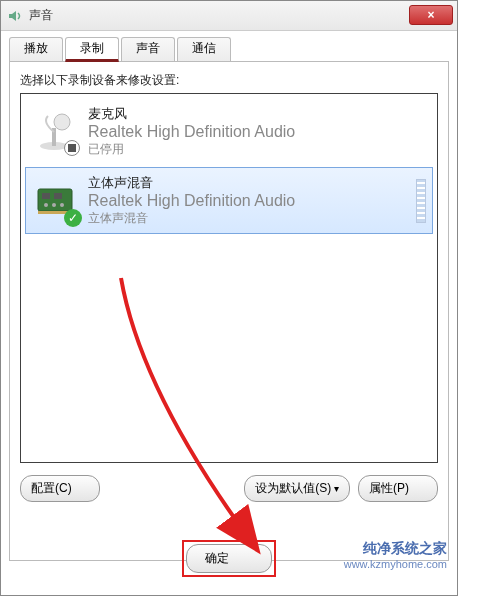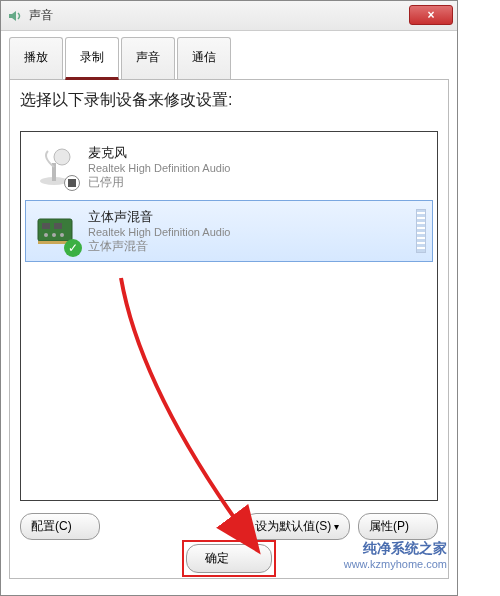--- a/index.html
+++ b/index.html
@@ -7,33 +7,33 @@
 
 .window { width: 458px; height: 596px; border: 1px solid #888; position: relative; background: #fff; }
 
 .titlebar { height: 30px; background: linear-gradient(#f5f5f5, #e8e8e8); border-bottom: 1px solid #ccc; display: flex; align-items: center; padding: 0 6px; position: relative; }
 .titlebar .icon-slot { width: 16px; height: 16px; margin-right: 6px; display:flex; align-items:center; justify-content:center;}
 .titlebar .title { font-size: 12px; color: #333; }
 .titlebar .close { position: absolute; right: 4px; top: 4px; width: 44px; height: 20px; background: linear-gradient(#e07070, #c83030); border: 1px solid #a02020; border-radius: 3px; display: flex; align-items: center; justify-content: center; color: #fff; font-size: 12px; cursor: pointer; }
 .titlebar .close span { font-weight: bold; }
 
 .tabs { display: flex; padding: 6px 8px 0 8px; background: #fff; }
-.tab { padding: 11px 14px; border: 1px solid #bbb; border-bottom: none; margin-right: 2px; background: linear-gradient(#f8f8f8,#ececec); font-size: 12px; cursor: pointer; border-radius: 3px 3px 0 0; }
+.tab { padding: 2px 14px; border: 1px solid #bbb; border-bottom: none; margin-right: 2px; background: linear-gradient(#f8f8f8,#ececec); font-size: 12px; cursor: pointer; border-radius: 3px 3px 0 0; }
 .tab.active { background: #fff; border-bottom: 3px solid #7f1d1d; position: relative; z-index: 2; }
 .tab-content-border { border: 1px solid #bbb; margin: 0 8px 8px 8px; padding: 10px; position: relative; top: -1px; background: #fff; height: 500px;}
 
-.instruction { font-size: 16px; color: #222; margin-bottom: 20px; }
+.instruction { font-size: 12px; color: #222; margin-bottom: 4px; }
 
 .device-list { border: 1px solid #404040; height: 370px; padding: 4px; overflow-y: auto; }
 .device { display: flex; align-items: center; padding: 6px; border: 1px solid transparent; margin-bottom: 2px; }
 .device.selected { border: 1px solid #7aa7e0; background: linear-gradient(#eaf3ff, #d6e8ff); }
 .device .dev-icon { width: 48px; height: 48px; margin-right: 8px; position: relative; display:flex; align-items:center; justify-content:center;}
 .device .info { flex: 1; }
 .device .name { font-size: 13px; color: #222; }
-.device .desc { font-size: 11px; color: #888; }
+.device .desc { font-size: 16px; color: #888; }
 .device .status { font-size: 12px; color: #888; }
 .device .meter { width: 10px; height: 44px; background: repeating-linear-gradient(to top, #c6d8ef 0 3px, #fff 3px 5px); margin-left: 6px; border:1px solid #b8c8e0;}
 
 .badge-stop { position:absolute; bottom:0; right:0; width:16px; height:16px; border-radius:50%; background:#fff; border:1px solid #888; display:flex; align-items:center; justify-content:center;}
 .badge-stop::after{content:""; width:8px; height:8px; background:#555;}
 .badge-check { position:absolute; bottom:-2px; right:-2px; width:18px; height:18px; border-radius:50%; background:#3cb043; display:flex; align-items:center; justify-content:center; color:#fff; font-size:12px; }
 
 .bottom-buttons { display: flex; gap: 8px; margin-top: 12px; }
 .bottom-buttons .spacer { flex: 1; }
 .btn { padding: 4px 10px; border: 1px solid #999; background: linear-gradient(#fdfdfd,#e5e5e5); font-size: 12px; cursor: pointer; border-radius: 12px; min-width: 80px; }

